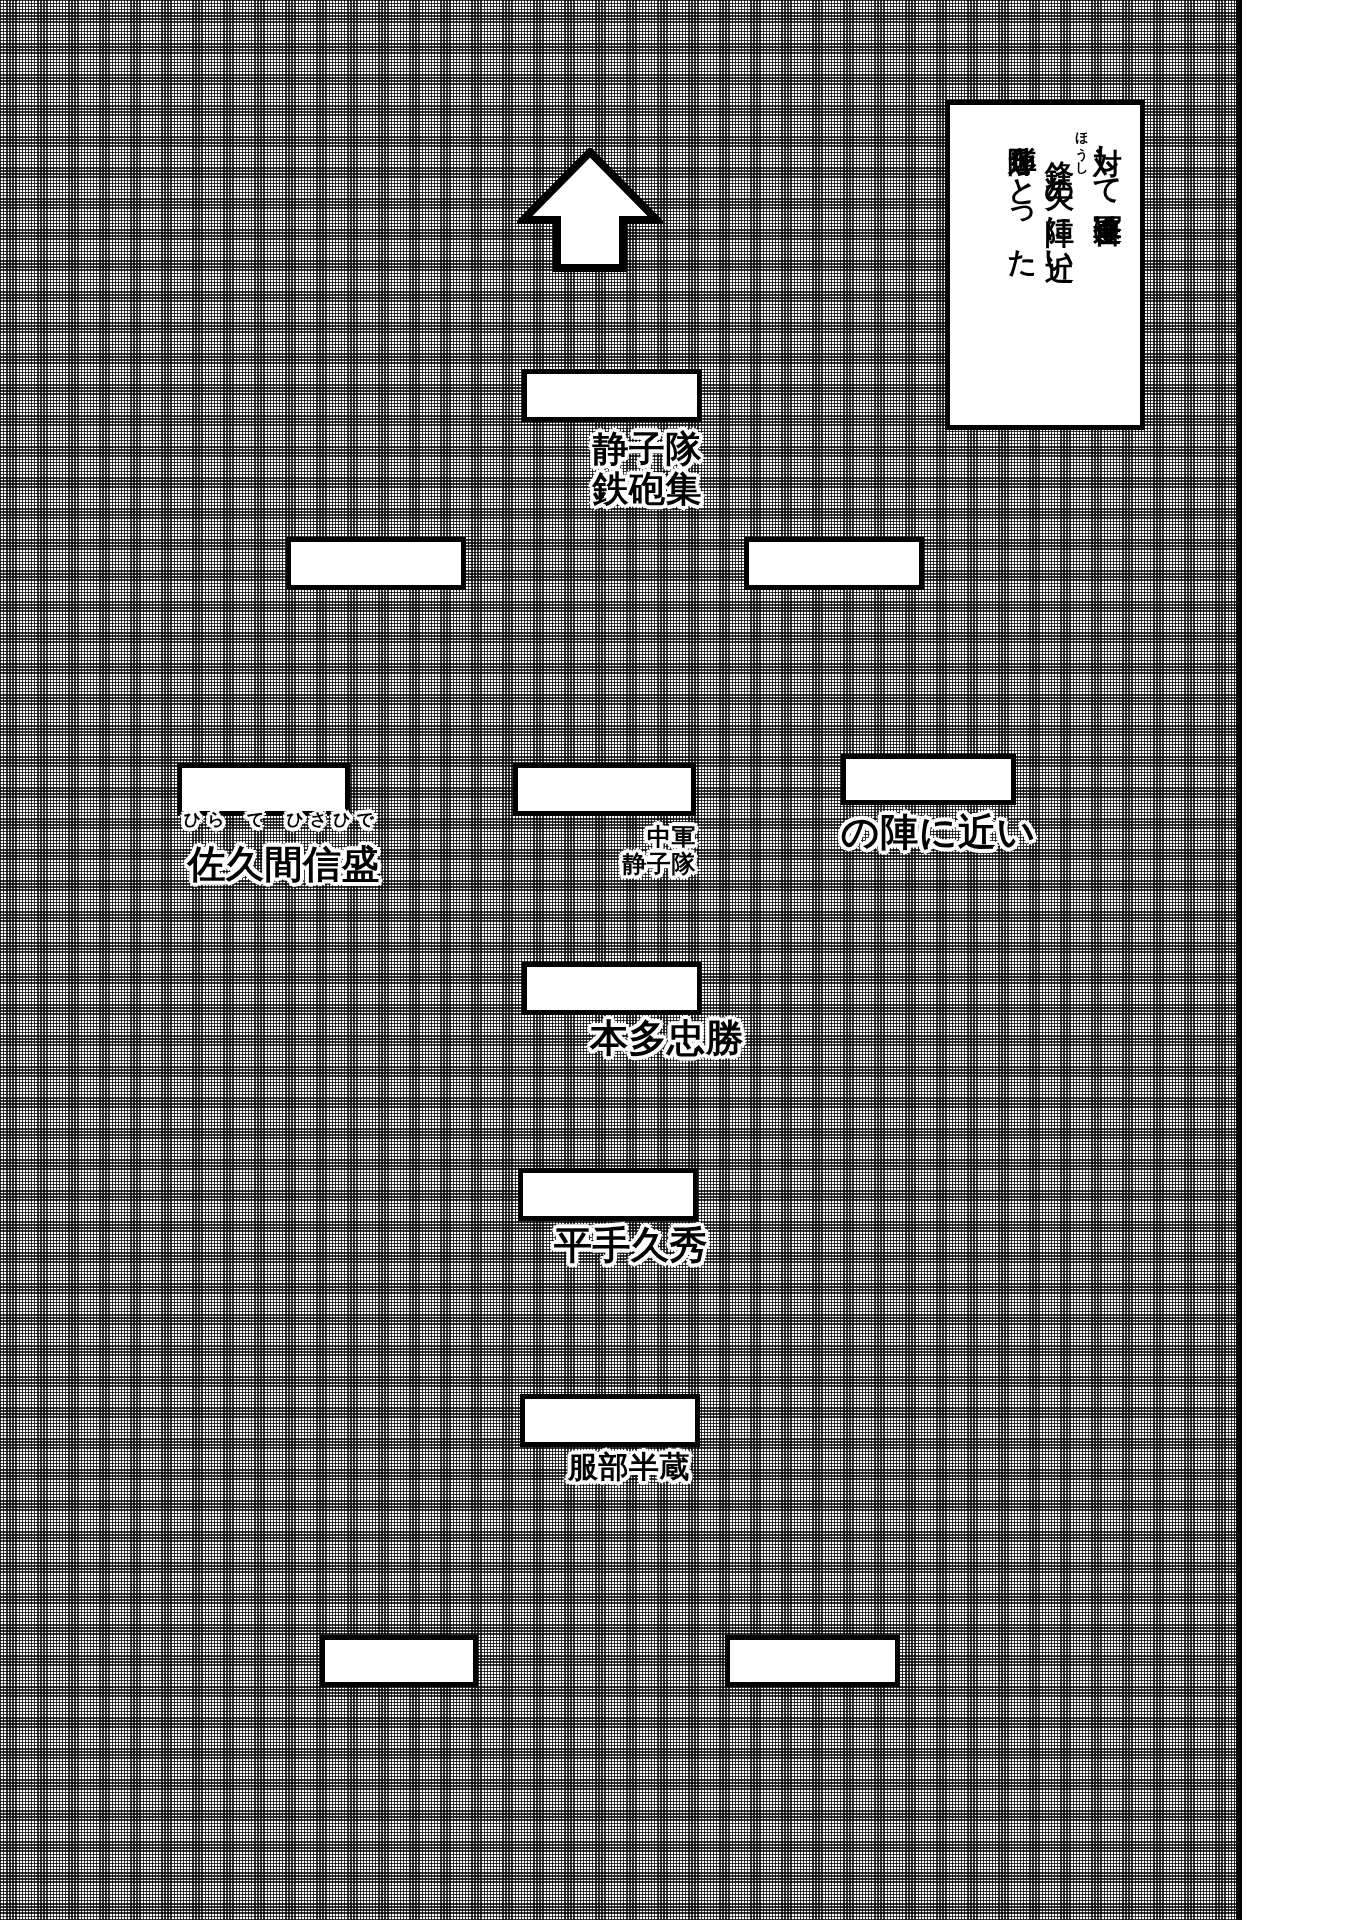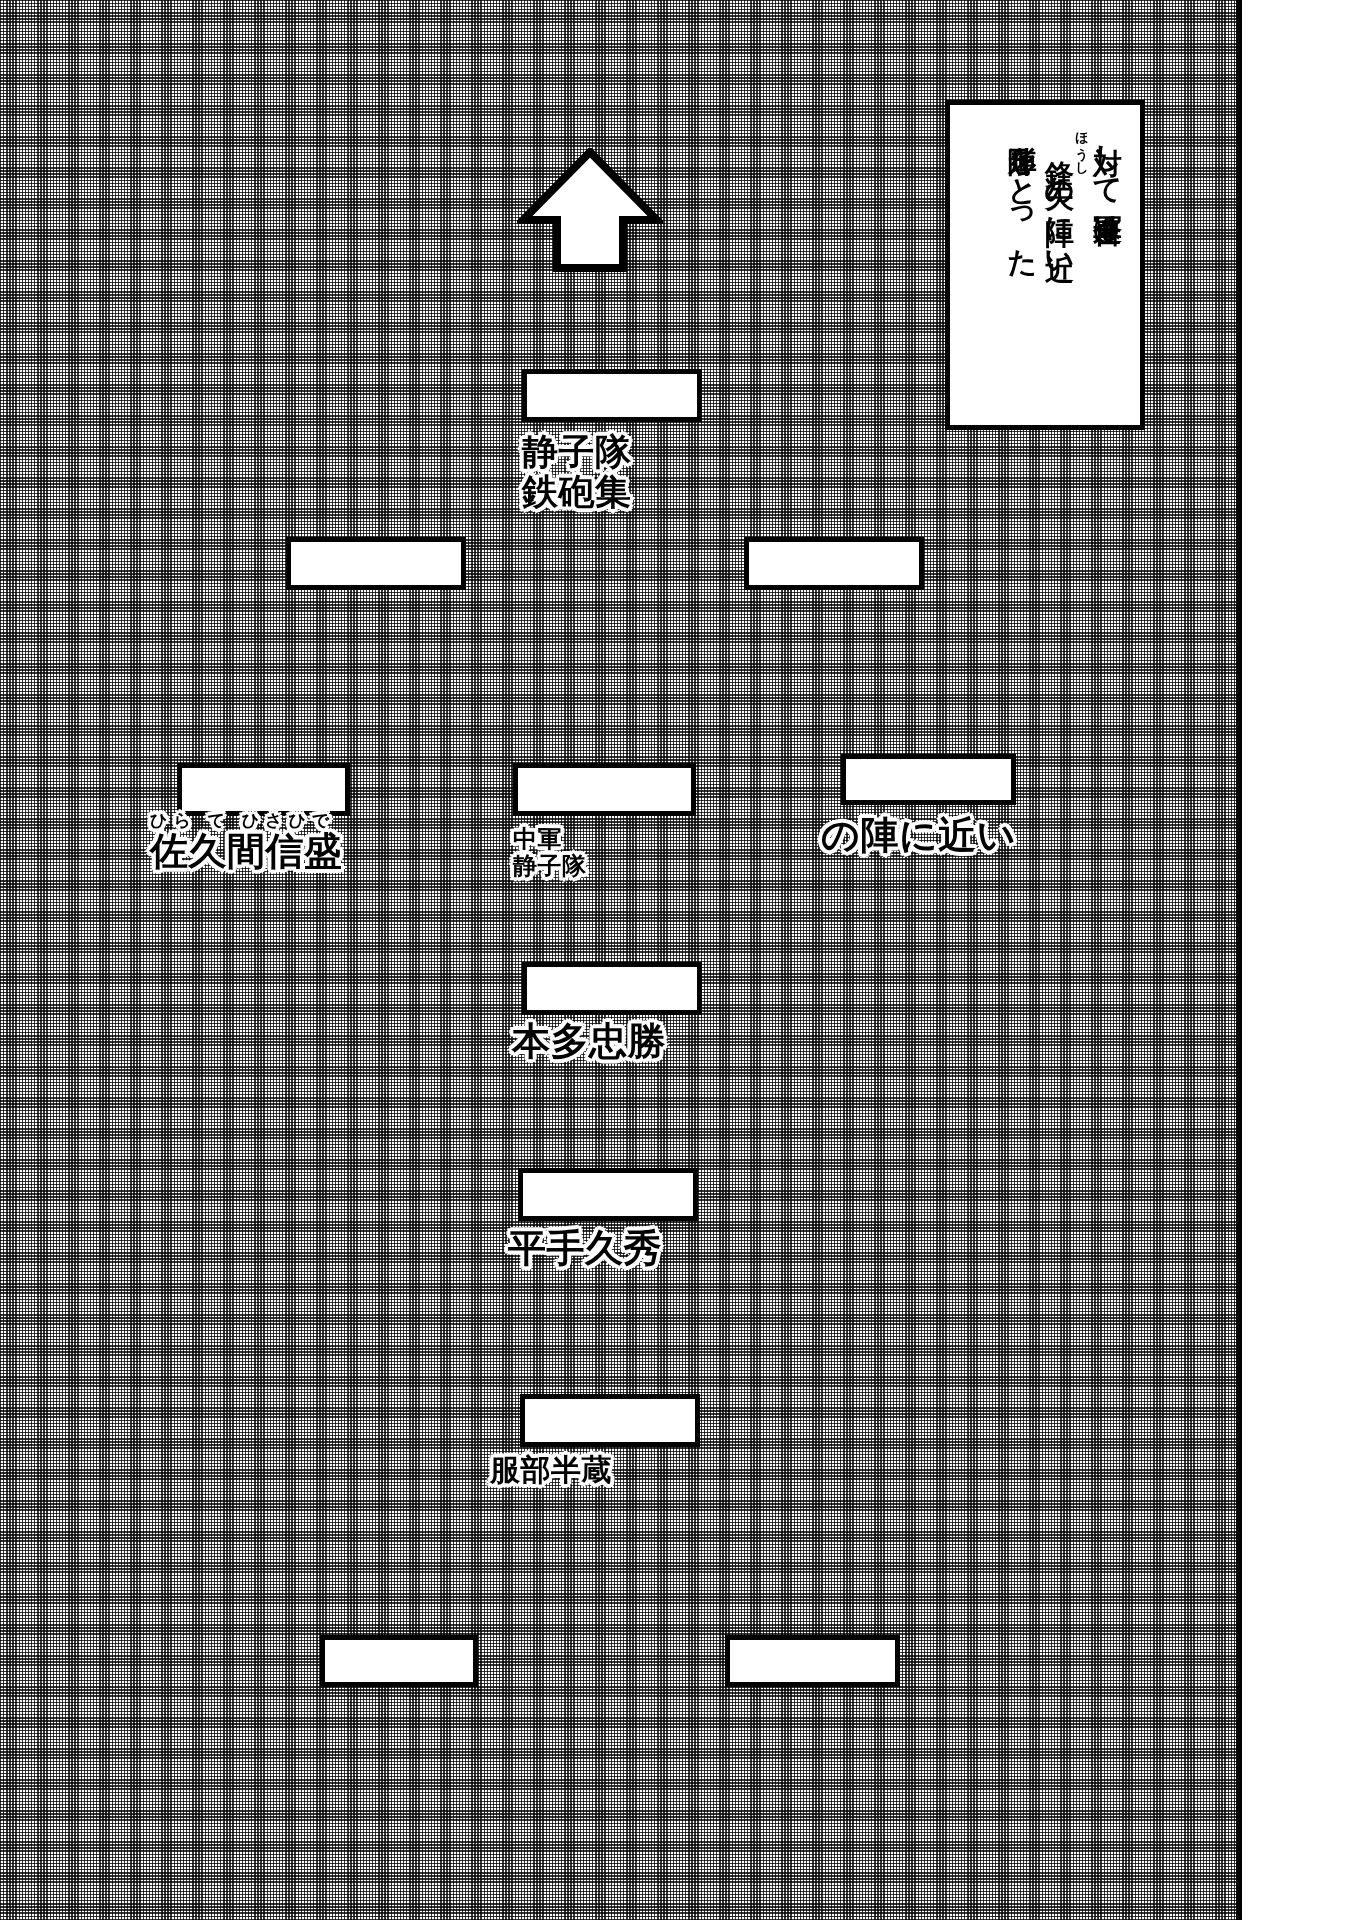--- a/index.html
+++ b/index.html
@@ -46,41 +46,41 @@
   .unit-box {
     position: absolute;
     background: #ffffff;
     border: 5px solid #000000;
     box-sizing: border-box;
   }
 
   
   .unit-label {
     position: absolute;
-    text-align: left;
-    font-family: Liberation Sans, sans-serif;
+    text-align: right;
+    font-family: Liberation Mono, monospace;
     font-weight: bold;
     color: #000000;
     line-height: 1.12;
     white-space: pre;
     letter-spacing: 0.5px;
     text-shadow:
       3px 0 0 #fff, -3px 0 0 #fff, 0 3px 0 #fff, 0 -3px 0 #fff,
       2px 2px 0 #fff, -2px 2px 0 #fff, 2px -2px 0 #fff, -2px -2px 0 #fff,
       4px 0 0 #fff, -4px 0 0 #fff, 0 4px 0 #fff, 0 -4px 0 #fff,
       3px 3px 0 #fff, -3px 3px 0 #fff, 3px -3px 0 #fff, -3px -3px 0 #fff;
   }
   .unit-label .line { display: block; }
   .ruby-row {
     display: block;
     font-size: 17px;
     font-weight: bold;
     line-height: 1;
     letter-spacing: 6px;
-    margin-bottom: 1px;
+    margin-bottom: 17px;
   }
 
   
   #direction-arrow {
     position: absolute;
     left: 517px;
     top: 148px;
     width: 146px;
     height: 126px;
   }

